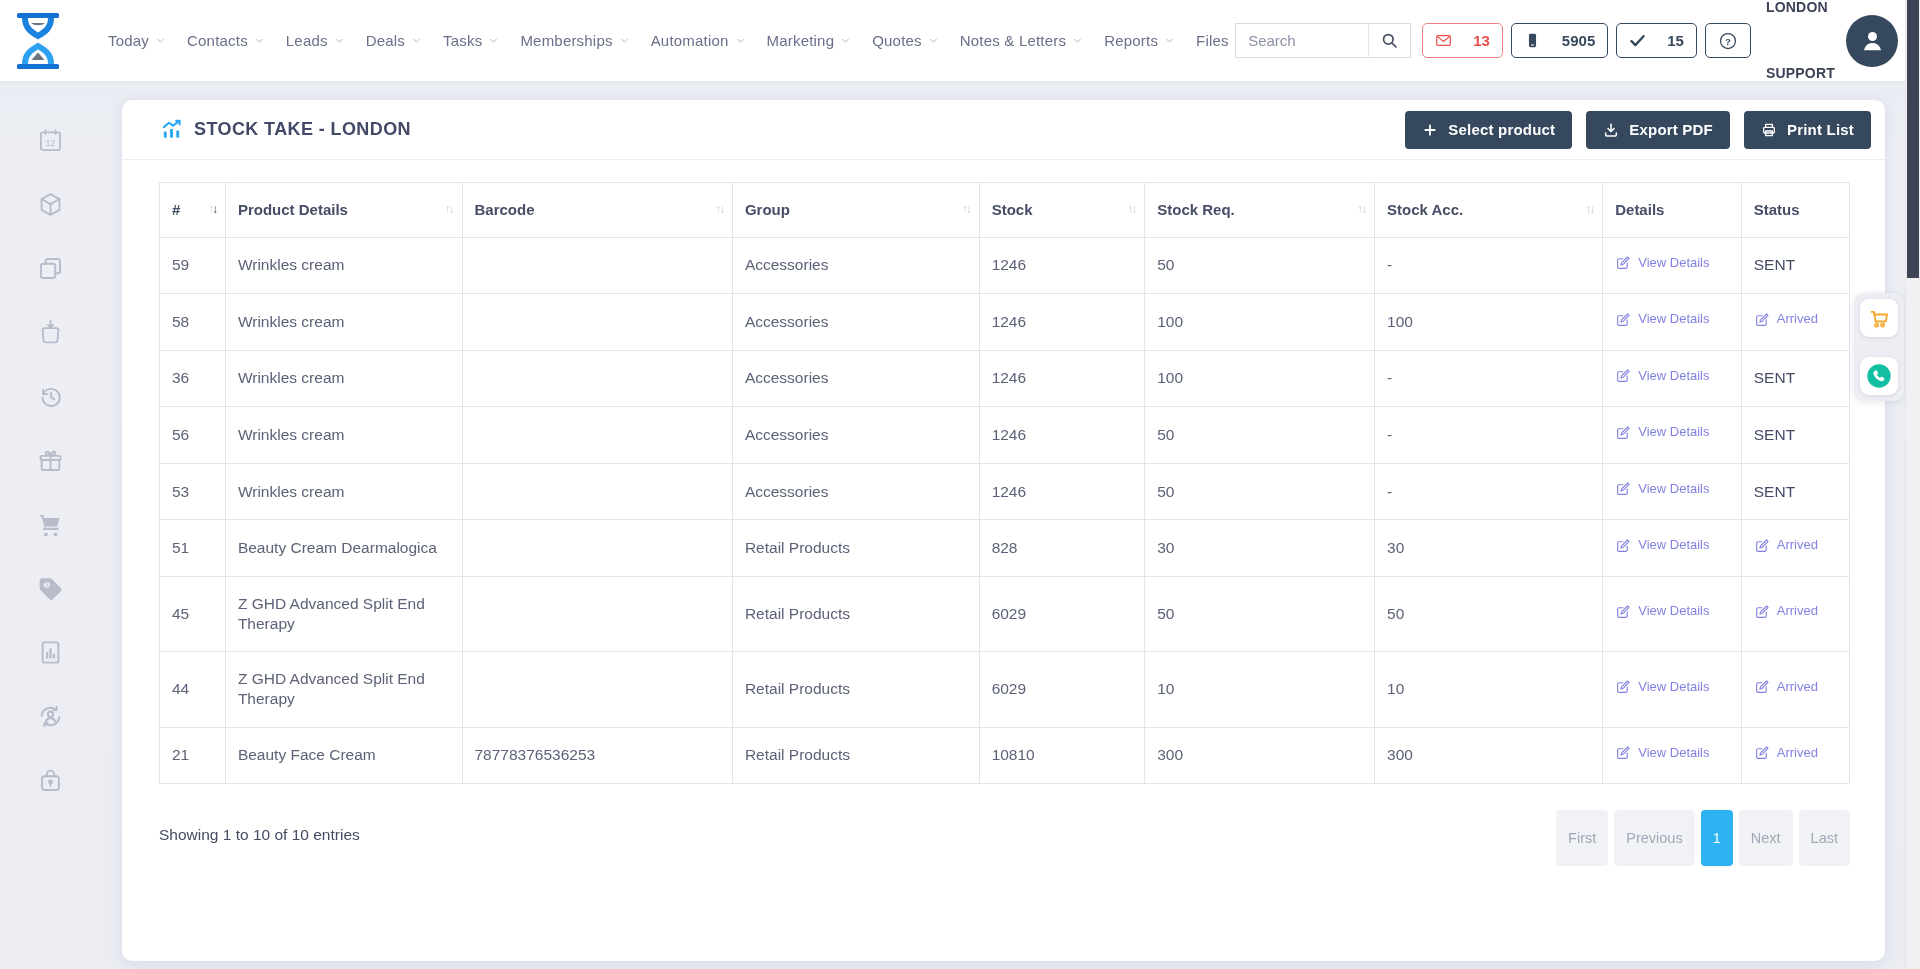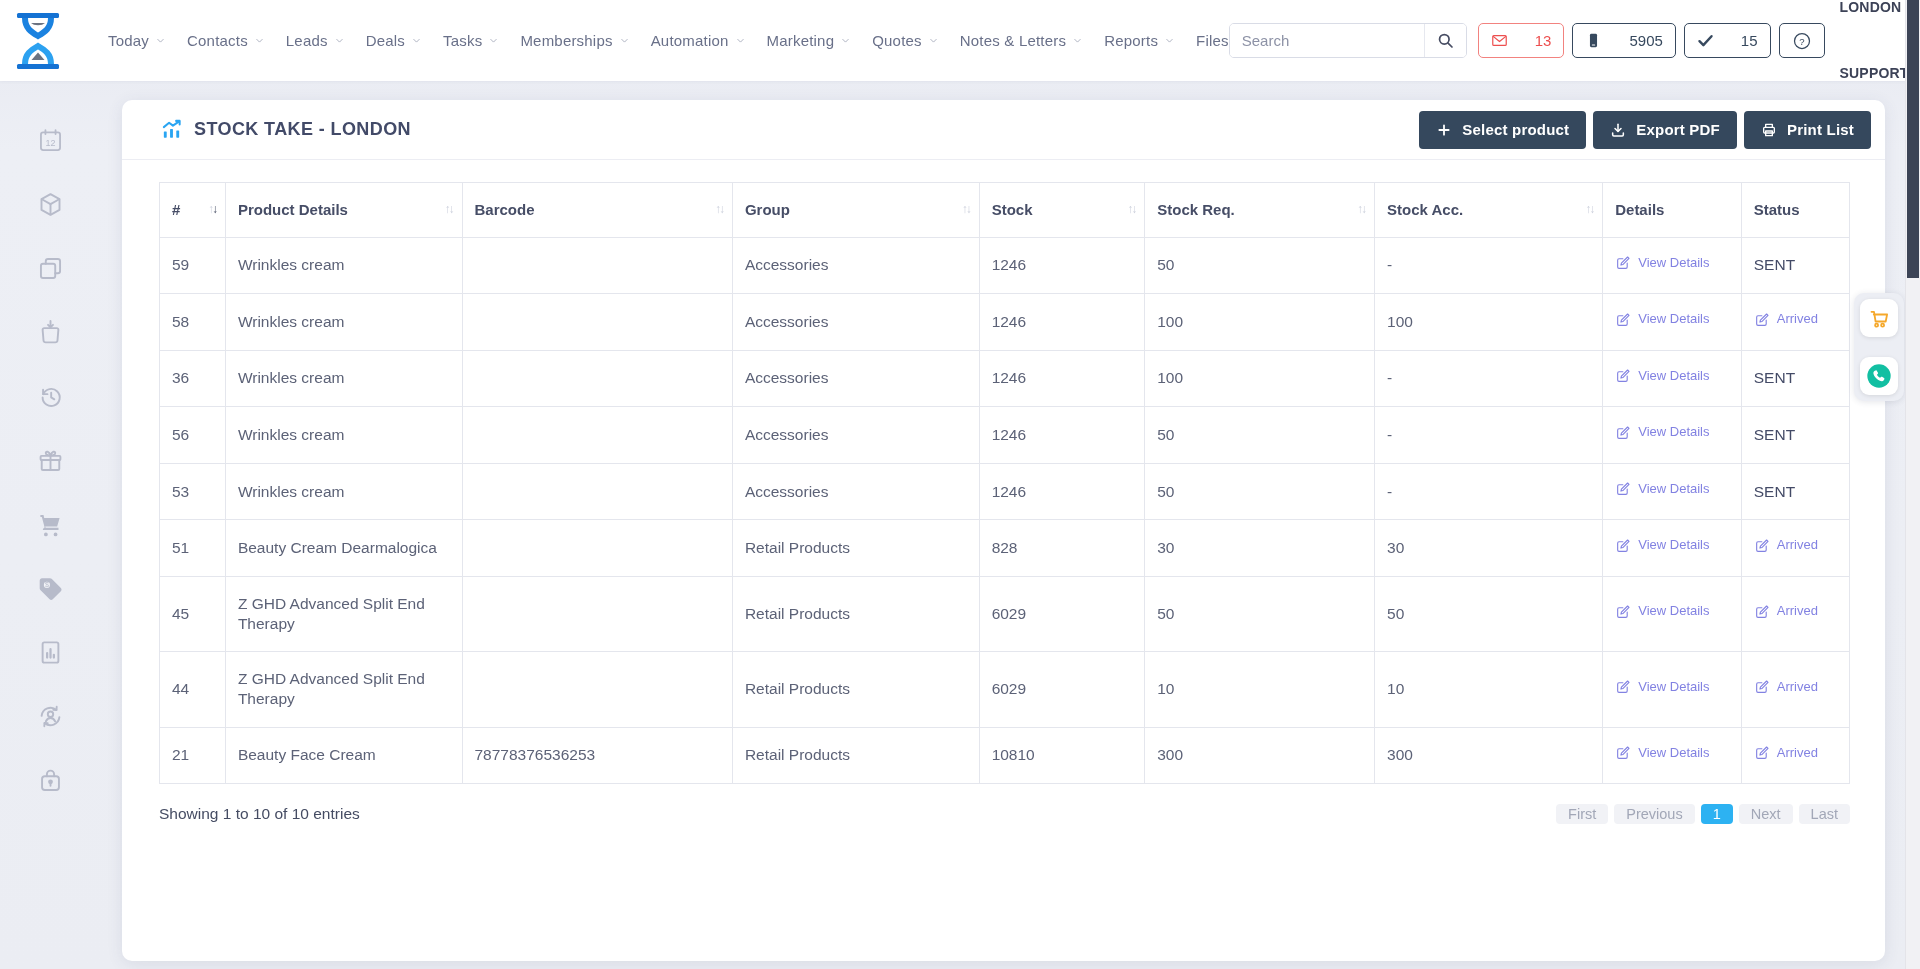--- a/index.html
+++ b/index.html
@@ -15,31 +15,31 @@
   .topbar { position:absolute; top:0; left:0; right:0; height:81px; background:#fff;
     display:flex; align-items:center; padding:0 22px 0 12px; z-index:4;
     box-shadow:0 1px 3px rgba(40,50,90,.05); }
   .logo { width:52px; height:58px; flex:none; margin-right:44px; cursor:pointer; }
   .nav { display:flex; gap:21px; align-items:center; white-space:nowrap; }
   .nav-item { display:inline-flex; align-items:center; gap:6px; font-size:15px;
     color:#697089; cursor:pointer; letter-spacing:.2px; text-decoration:none; }
   .nav-item .chev { color:#9aa0b3; }
   .nav-item .chev svg { width:11px; height:11px; }
   .right { margin-left:auto; display:flex; align-items:center; gap:8px; }
-  .search { display:flex; height:35px; width:238px; border:1px solid #d9dce6;
-    border-radius:5px; background:#fff; margin-right:3px; overflow:hidden; }
+  .search { display:flex; height:35px; width:176px; border:1px solid #d9dce6;
+    border-radius:0; background:#fff; margin-right:3px; overflow:hidden; }
   .search input { flex:1; min-width:0; border:0; outline:0; padding:0 12px; font-size:15px;
     font-family:inherit; color:#4a5066; }
   .search input::placeholder { color:#8d92a6; }
   .sbtn { width:42px; border:0; border-left:1px solid #e6e8ef; background:#fff; color:#474d63;
     display:flex; align-items:center; justify-content:center; cursor:pointer; }
   .sbtn svg { width:19px; height:19px; }
-  .badge { height:35px; display:flex; align-items:center; gap:27px; padding:0 12px;
+  .badge { height:35px; display:flex; align-items:center; gap:21px; padding:0 12px;
     border:1.5px solid #37495e; border-radius:5px; color:#37495e; font-size:15px;
-    font-weight:normal; cursor:pointer; background:#fff; }
+    font-weight:bold; cursor:pointer; background:#fff; }
   .badge .ic svg { width:17px; height:17px; }
   .badge.mail { border-color:#f2827f; color:#ed4f4f; }
   .badge.help { padding:0 12px; }
   .badge.help .ic svg { width:20px; height:20px; }
   .uname { display:flex; flex-direction:column; line-height:1.25; font-size:14px;
     font-weight:bold; color:#3c4257; margin:0 3px 0 7px; letter-spacing:.2px;gap:48px; }
   .avatar { width:52px; height:52px; border-radius:50%; background:#35485d; flex:none;
     display:flex; align-items:center; justify-content:center; cursor:pointer; }
   .avatar svg { width:27px; height:27px; }
 
@@ -51,21 +51,21 @@
 
   
   .card { position:absolute; left:122px; top:100px; width:1763px; height:861px;
     background:#fff; border-radius:10px; box-shadow:0 3px 16px rgba(62,70,110,.10); }
   .card-head { height:60px; display:flex; align-items:center; justify-content:space-between;
     padding:0 14px 0 38px; border-bottom:1px solid #ecedf3; }
   .ptitle { display:flex; align-items:center; gap:11px; }
   .ptitle .ic { color:#2aa5f2; }
   .ptitle .ic svg { width:23px; height:23px; }
   .ptitle h1 { font-size:18px; color:#424a68; letter-spacing:.4px; font-weight:bold; }
-  .actions { display:flex; gap:7px; }
+  .actions { display:flex; gap:14px; }
   .action-btn { height:38px; background:#35485d; color:#fff; border:0; border-radius:4px;
     padding:0 17px; font-size:15px; font-weight:bold; display:inline-flex; align-items:center;
     gap:10px; cursor:pointer; font-family:inherit; letter-spacing:.2px; }
   .action-btn .ic svg { width:16px; height:16px; }
 
   .card-body { padding:22px 35px 0 37px; }
   .showrow { display:flex; align-items:center; gap:9px; font-size:15.5px; color:#454c63;
     margin-bottom:28px; }
   .pselect { width:48px; height:30px; border:1px solid #d9dce6; border-radius:5px;
     display:flex; align-items:center; justify-content:center; gap:5px; font-size:14.5px;
@@ -83,22 +83,22 @@
   .sort .act { color:#4a5166; }
   .link { display:inline-flex; align-items:center; gap:7px; color:#8282e2; cursor:pointer;
     text-decoration:none; font-size:13px; }
   .link .ic svg { width:16px; height:16px; }
   .sent { color:#434a66; }
 
   
   .tfoot { display:flex; align-items:center; justify-content:space-between; margin-top:20px;
     font-size:15.5px; color:#454c63; }
   .pager { display:flex; gap:6px; }
-  .pbtn { background:#f1f2f6; color:#a2a7b7; border-radius:4px; padding:2px 12px;
-    font-size:14.5px; cursor:pointer; }
+  .pbtn { background:#f1f2f6; color:#a2a7b7; border-radius:4px; padding:20px 12px;
+    font-size:14.5px; cursor:pointer;margin-top:6px; }
   .pbtn.active { background:#2db2f2; color:#fff; }
 
   
   .floaters { position:absolute; right:16px; top:293px; background:#eceef4; border-radius:10px;
     padding:6px; display:flex; flex-direction:column; gap:20px; z-index:6;
     box-shadow:0 1px 6px rgba(30,40,70,.12); }
   .fbtn { width:38px; height:38px; background:#fff; border-radius:9px; display:flex;
     align-items:center; justify-content:center; cursor:pointer; box-shadow:0 1px 4px rgba(0,0,0,.10); }
   .fbtn .cart-ic { color:#f5a82b; } .fbtn .cart-ic svg { width:24px; height:24px; }
   .fbtn .wa-ic { color:#12bfa2; } .fbtn .wa-ic svg { width:28px; height:28px; }

